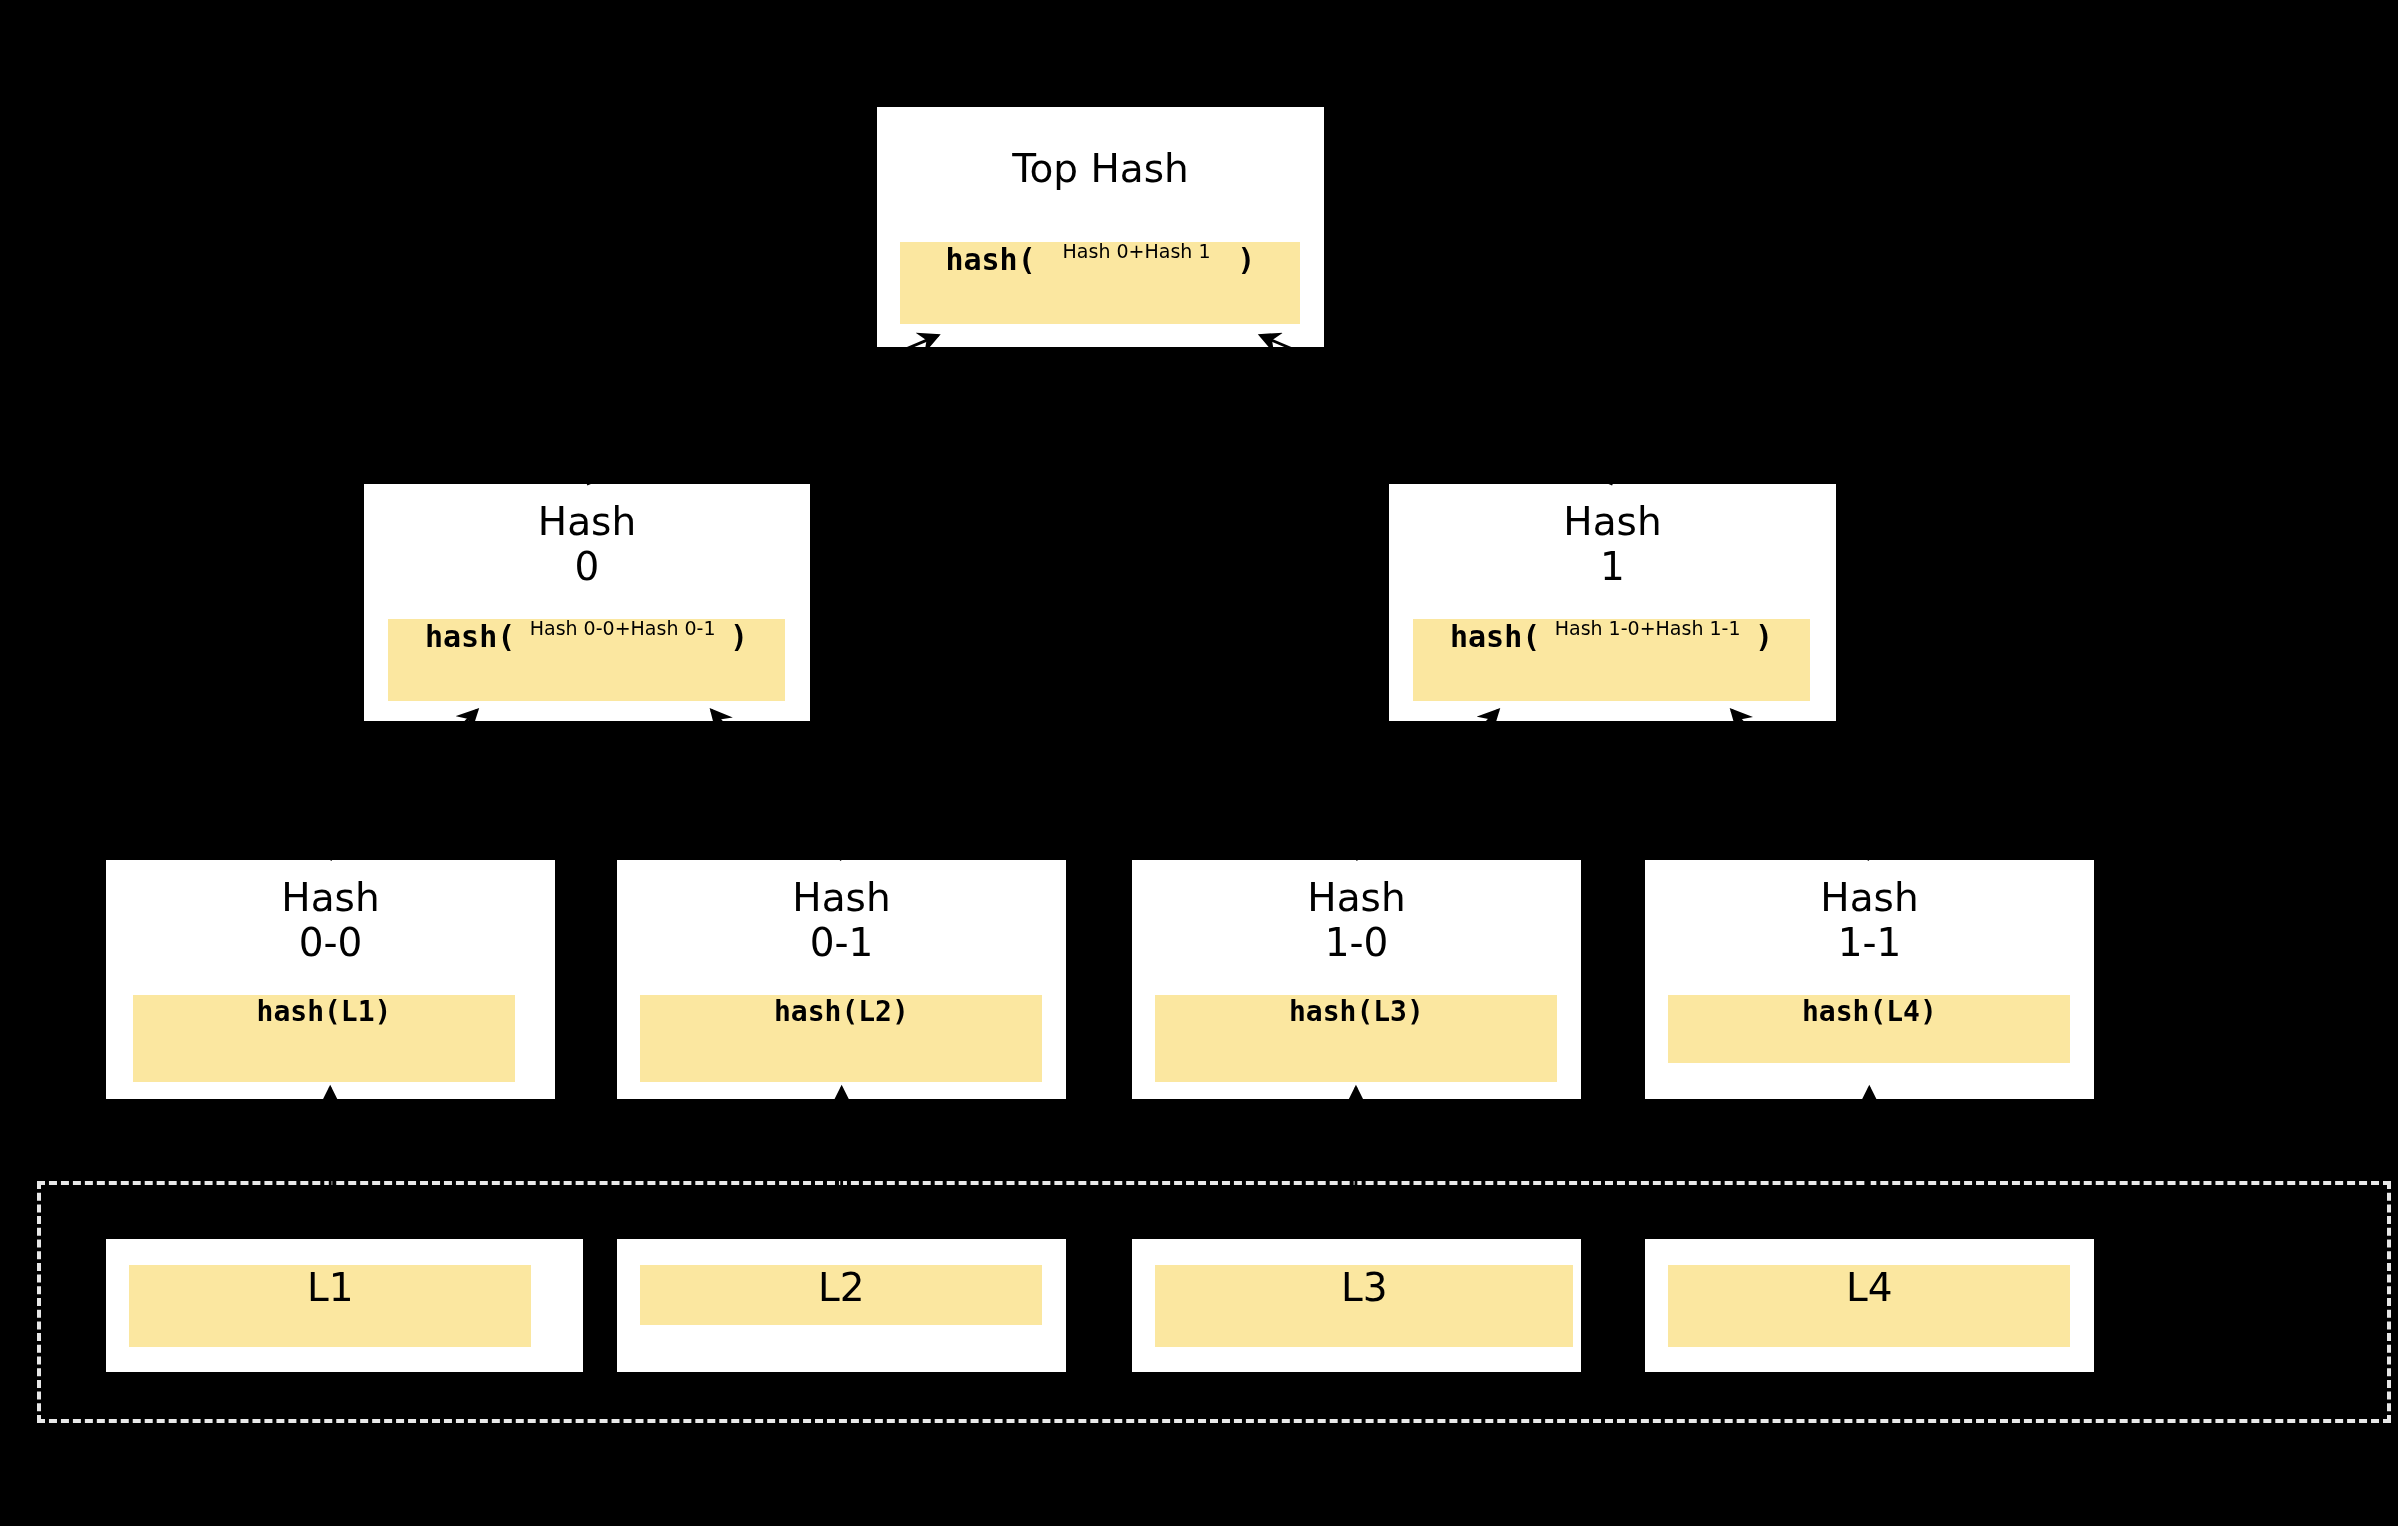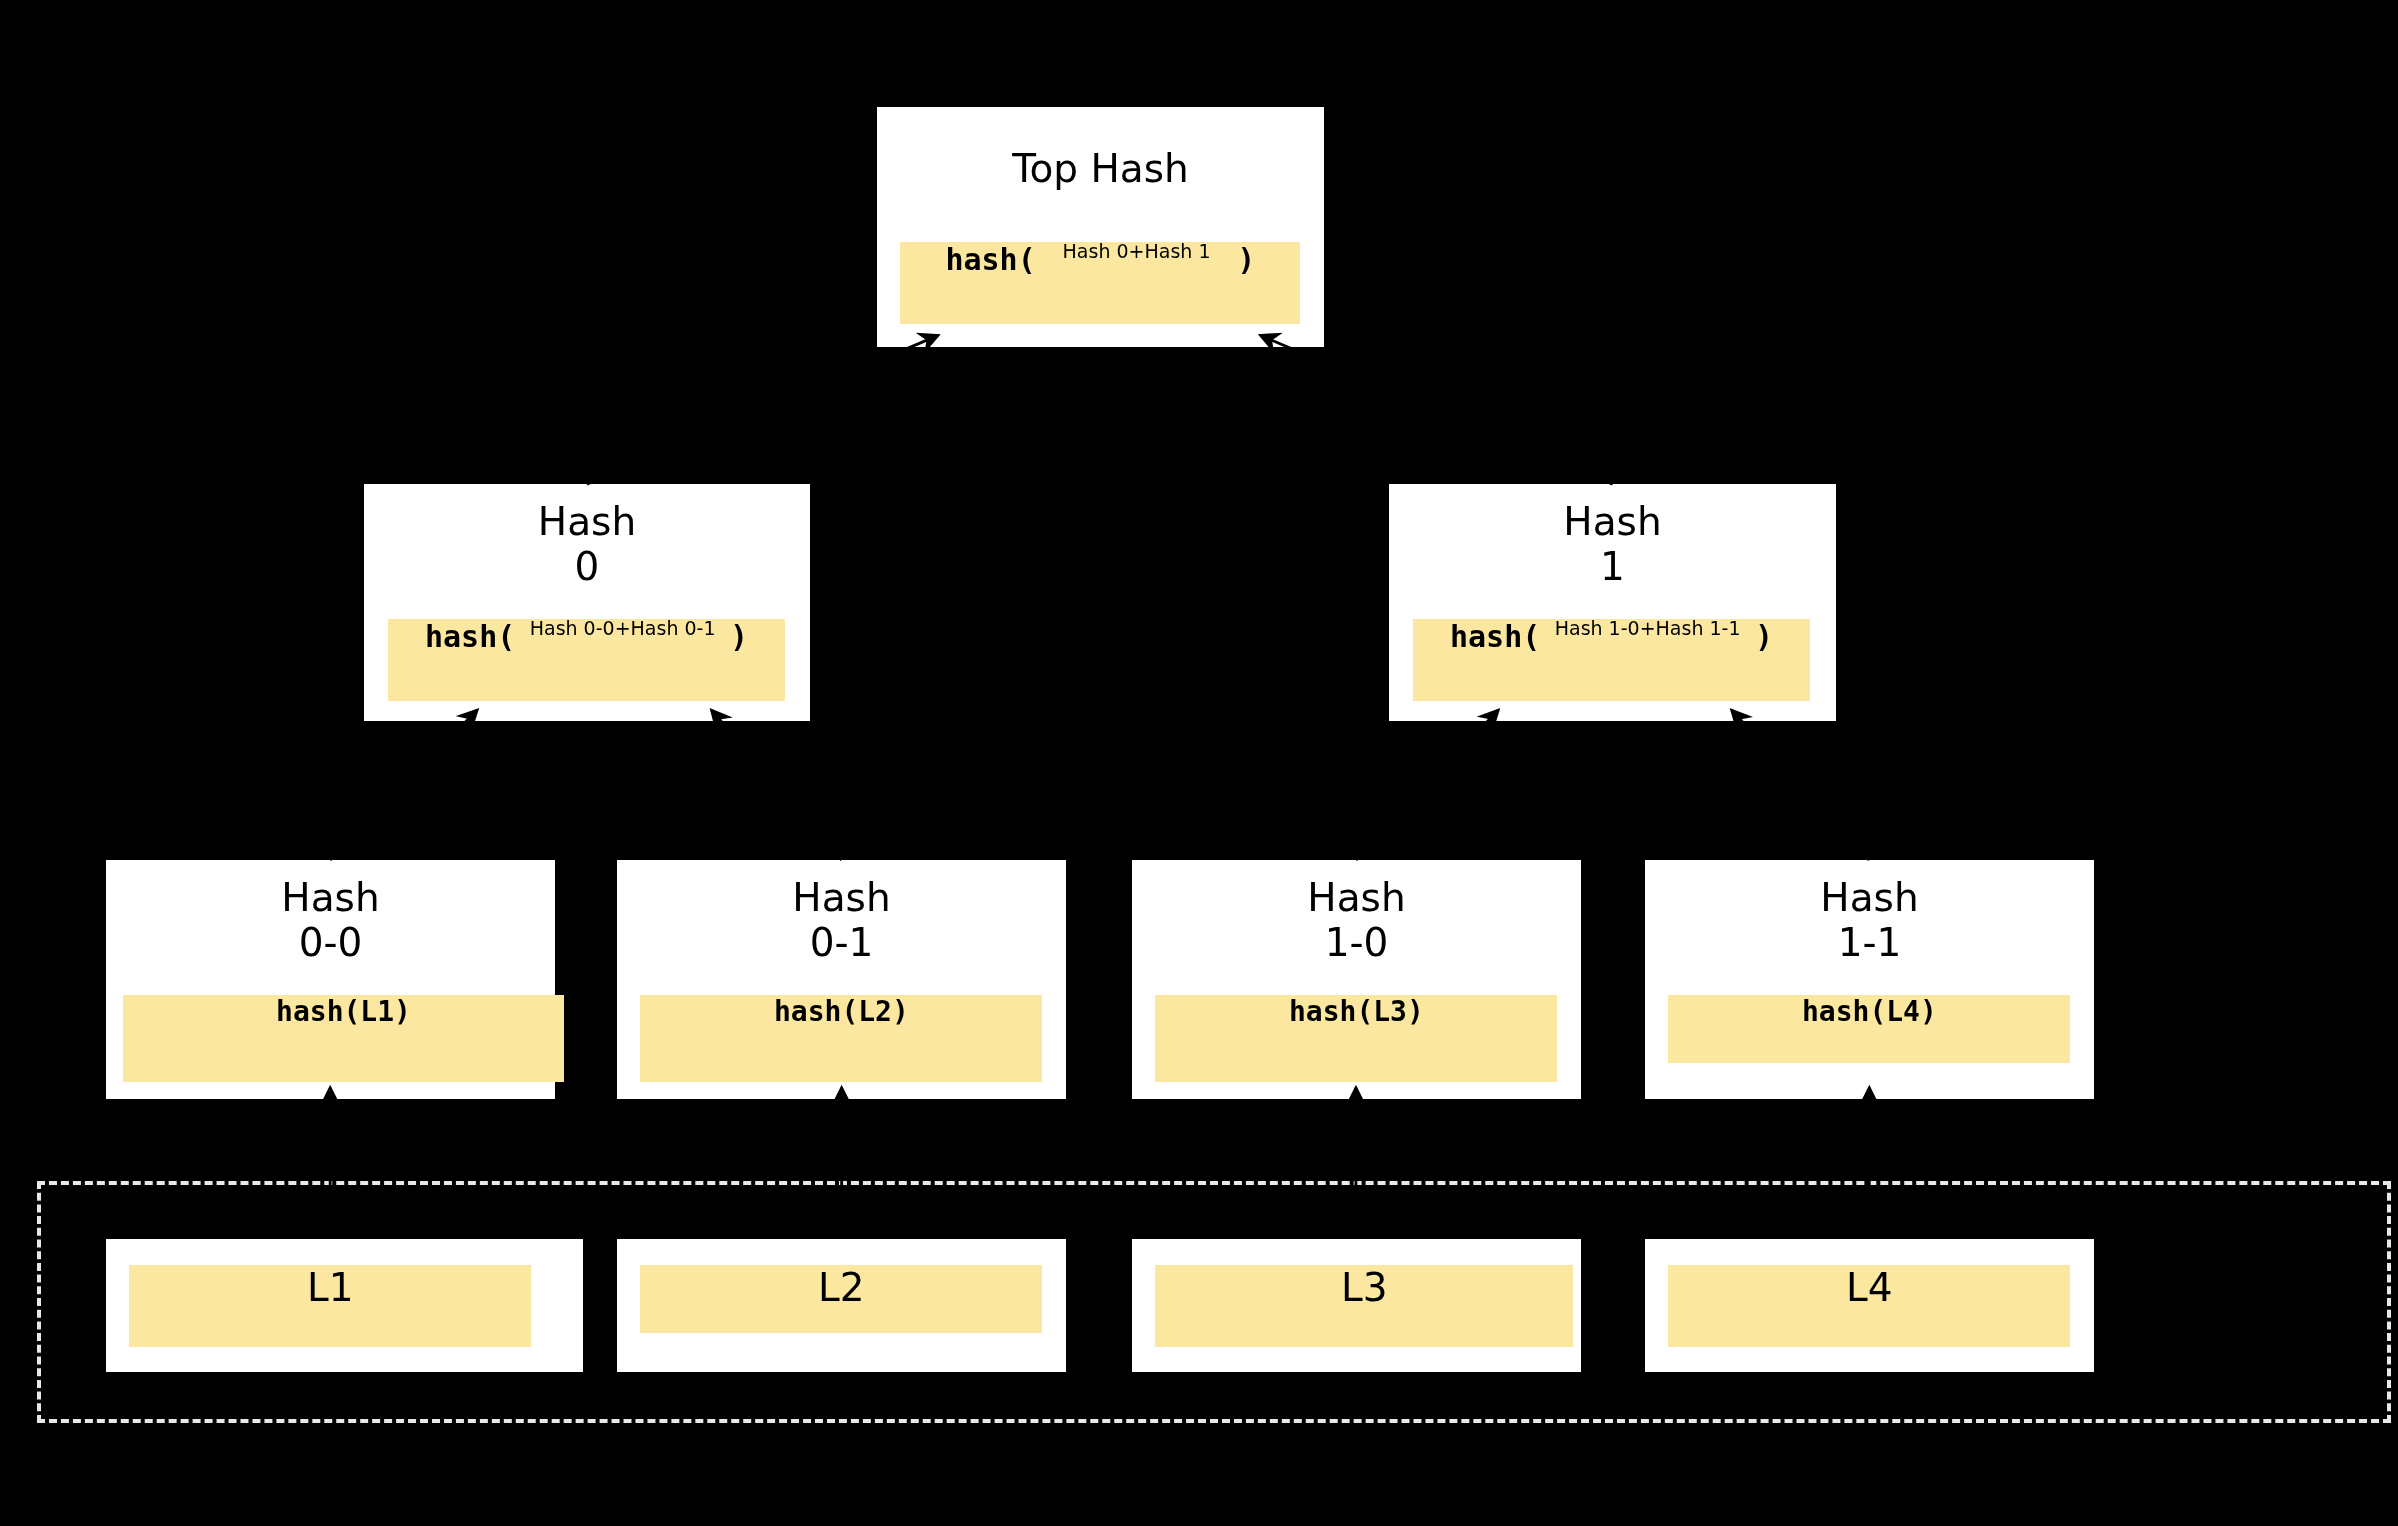--- a/index.html
+++ b/index.html
@@ -127,21 +127,21 @@
       </span>
       <span class="fn">)</span>
     </div>
   </div>
 
   <div class="node" style="left:106px; top:860px; width:449px; height:239px;">
     <div class="node-title two-line">
       <div>Hash</div>
       <div>0-0</div>
     </div>
-    <div class="band centered" style="left:17px; top:135px; width:441px; height:87px;">
+    <div class="band centered" style="left:27px; top:135px; width:382px; height:87px;">
       <span class="leaf-content">hash(L1)</span>
     </div>
   </div>
 
   <div class="node" style="left:617px; top:860px; width:449px; height:239px;">
     <div class="node-title two-line">
       <div>Hash</div>
       <div>0-1</div>
     </div>
     <div class="band centered" style="left:23.4px; top:135px; width:402px; height:87px;">
@@ -171,21 +171,21 @@
 
   <div id="data-region"></div>
 
   <div class="node" style="left:106px; top:1239px; width:449px; height:133px;padding-left:28px;">
     <div class="band centered" style="left:23.4px; top:26px; width:402px; height:82px;">
       <span class="block-label">L1</span>
     </div>
   </div>
 
   <div class="node" style="left:617px; top:1239px; width:449px; height:133px;">
-    <div class="band centered" style="left:23.4px; top:26px; width:402px; height:68px;">
+    <div class="band centered" style="left:23.4px; top:26px; width:402px; height:60px;">
       <span class="block-label">L2</span>
     </div>
   </div>
 
   <div class="node" style="left:1132px; top:1239px; width:449px; height:133px;">
     <div class="band centered" style="left:23.4px; top:26px; width:418px; height:82px;">
       <span class="block-label">L3</span>
     </div>
   </div>
 

